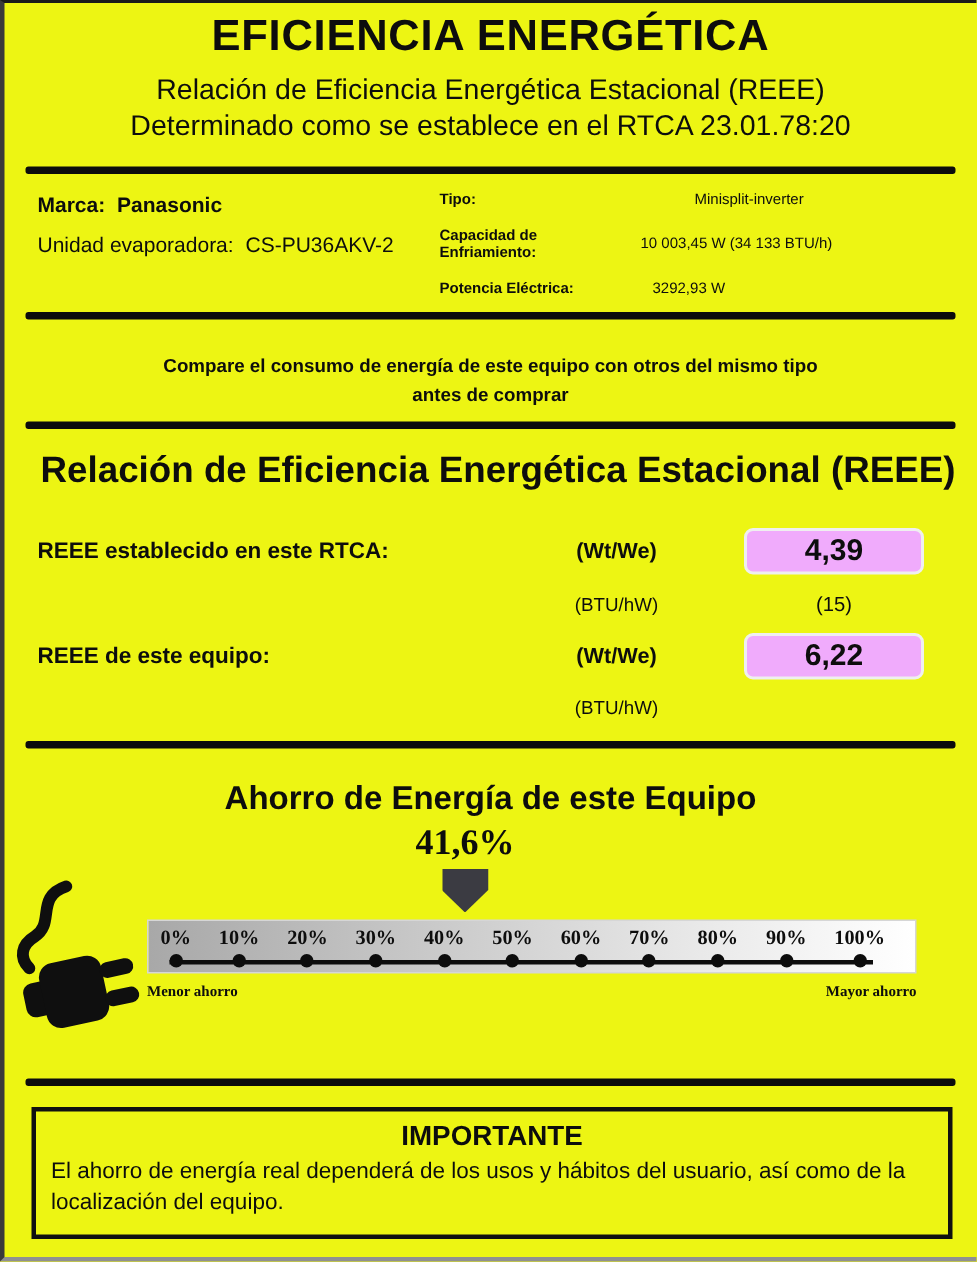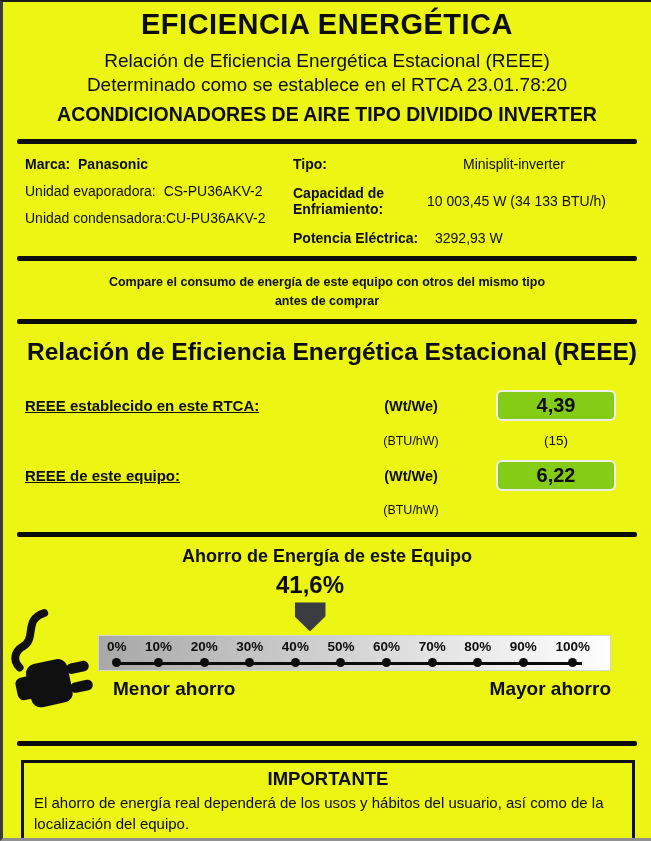--- a/index.html
+++ b/index.html
@@ -20,92 +20,88 @@
   .hdr { padding-top:6px; }
   .hdr-title { font-size:29px; font-weight:bold; letter-spacing:0.5px; }
   .hdr-sub { font-size:19px; line-height:1.28; margin-top:8px; }
   .hdr-cat { font-size:19.5px; font-weight:bold; margin-top:5px; }
   .rule-1 { margin-top:13px; }
 
   
   .info { display:flex; padding:12px 12px 10px 22px; }
   .info-left { width:268px; font-size:14px; }
   .info-left .row { margin-bottom:11px; white-space:nowrap; }
-  .info-right { flex:1; display:grid; grid-template-columns:128px 1fr; column-gap:6px; row-gap:13px; font-size:14px; align-items:center; }
+  .info-right { flex:1; display:grid; grid-template-columns:128px 1fr; column-gap:6px; row-gap:13px; font-size:10px; align-items:center; }
   .lbl { font-weight:bold; }
   .val { padding-left:4px; }
   .info-right .val-type { padding-left:36px; }
   .info-right .val-pow { padding-left:8px; }
 
   
-  .compare { font-size:12.5px; font-weight:bold; line-height:1.55; padding:12px 60px 8px; }
+  .compare { font-size:12.5px; font-weight:bold; line-height:1.55; padding:22px 60px 8px; }
 
   
   .reee-heading { font-size:24.5px; font-weight:bold; margin:14px 0 0 24px; }
   .reee-grid { display:grid; grid-template-columns:1fr 120px 170px; margin:24px 10px 0 22px; row-gap:12px; align-items:center; }
-  .reee-label { font-size:15px; font-weight:bold;text-decoration:underline; }
+  .reee-label { font-size:15px; font-weight:bold; }
   .reee-unit-b { font-size:14.5px; font-weight:bold; text-align:center; }
   .reee-unit-r { font-size:12.5px; text-align:center; }
-  .reee-valbox { width:120px; height:31px; margin:0 auto; background:#84cc16;
+  .reee-valbox { width:120px; height:31px; margin:0 auto; background:#f0abfc;
     border:2px solid #efefef; border-radius:6px; display:flex; align-items:center; justify-content:center;
     font-size:20px; font-weight:bold; }
   .reee-subval { font-size:13.5px; text-align:center; }
   .rule-4 { margin-top:15px; }
 
   
-  .savings-heading { font-size:18px; font-weight:bold; margin-top:9px; }
-  .savings { position:relative; height:162px; margin-top:2px; }
+  .savings-heading { font-size:22px; font-weight:bold; margin-top:20px; }
+  .savings { position:relative; height:162px; margin-top:2px;font-family:Liberation Serif, serif; }
   .plug { position:absolute; left:6px; top:36px; }
   .scale-area { position:absolute; left:95px; top:0; width:513px; }
   .marker { position:absolute; left:212px; top:2px; transform:translateX(-50%); text-align:center; }
   .marker-label { font-size:24px; font-weight:bold; white-space:nowrap; }
   .marker-arrow { width:31px; height:29px; background:#3B3B42; margin:3px auto 0;
     clip-path:polygon(0 0,100% 0,100% 48%,50% 100%,0 48%); }
   .bar { margin-top:66px; height:36px; position:relative;
     background:linear-gradient(to right,#A8A8A8,#E9E9E9 72%,#FFFFFF);
     border:1px solid #d6d6d6; }
   .bar-line { position:absolute; left:14px; right:28px; top:26px; height:3px; background:#0c0c0c; }
   .ticks { position:relative; height:100%; display:flex; justify-content:space-between; padding:4px 20px 0 8px; }
   .tick { display:flex; flex-direction:column; align-items:center; }
   .tick-label { font-size:13.5px; font-weight:bold; line-height:1; }
   .tick-dot { width:9px; height:9px; border-radius:50%; background:#0c0c0c; margin-top:4px; }
-  .minmax { display:flex; justify-content:space-between; font-size:19px; font-weight:bold; margin-top:7px;margin-left:15px; }
+  .minmax { display:flex; justify-content:space-between; font-size:10px; font-weight:bold; margin-top:7px; }
   .rule-5 { margin-top:10px; }
 
   
   .important { margin:14px 16px 0 18px; border:3px solid #101010; padding:5px 10px 10px; }
   .important-heading { font-size:18.5px; font-weight:bold; text-align:center; }
   .important p { font-size:15px; line-height:1.38; margin-top:3px; }
 </style>
 </head>
 <body>
 
 <div class="hdr center">
   <div class="hdr-title">EFICIENCIA ENERGÉTICA</div>
   <div class="hdr-sub">
     <div>Relación de Eficiencia Energética Estacional (REEE)</div>
     <div>Determinado como se establece en el RTCA 23.01.78:20</div>
   </div>
-  <div class="hdr-cat">ACONDICIONADORES DE AIRE TIPO DIVIDIDO INVERTER</div>
 </div>
 
 <div class="rule rule-1"></div>
 
 <div class="info">
   <div class="info-left">
     <div class="row">
       <span class="lbl">Marca:</span>
       <span class="lbl val">Panasonic</span>
     </div>
     <div class="row">
       <span>Unidad evaporadora:</span>
       <span class="val">CS-PU36AKV-2</span>
-    </div>
-    <div class="row">
-      <span>Unidad condensadora:</span><span>CU-PU36AKV-2</span>
     </div>
   </div>
   <div class="info-right">
     <span class="lbl">Tipo:</span>
     <span class="val-type">Minisplit-inverter</span>
     <span class="lbl">Capacidad de Enfriamiento:</span>
     <span>10 003,45 W (34 133 BTU/h)</span>
     <span class="lbl" style="white-space:nowrap">Potencia Eléctrica:</span>
     <span class="val-pow">3292,93 W</span>
   </div>

